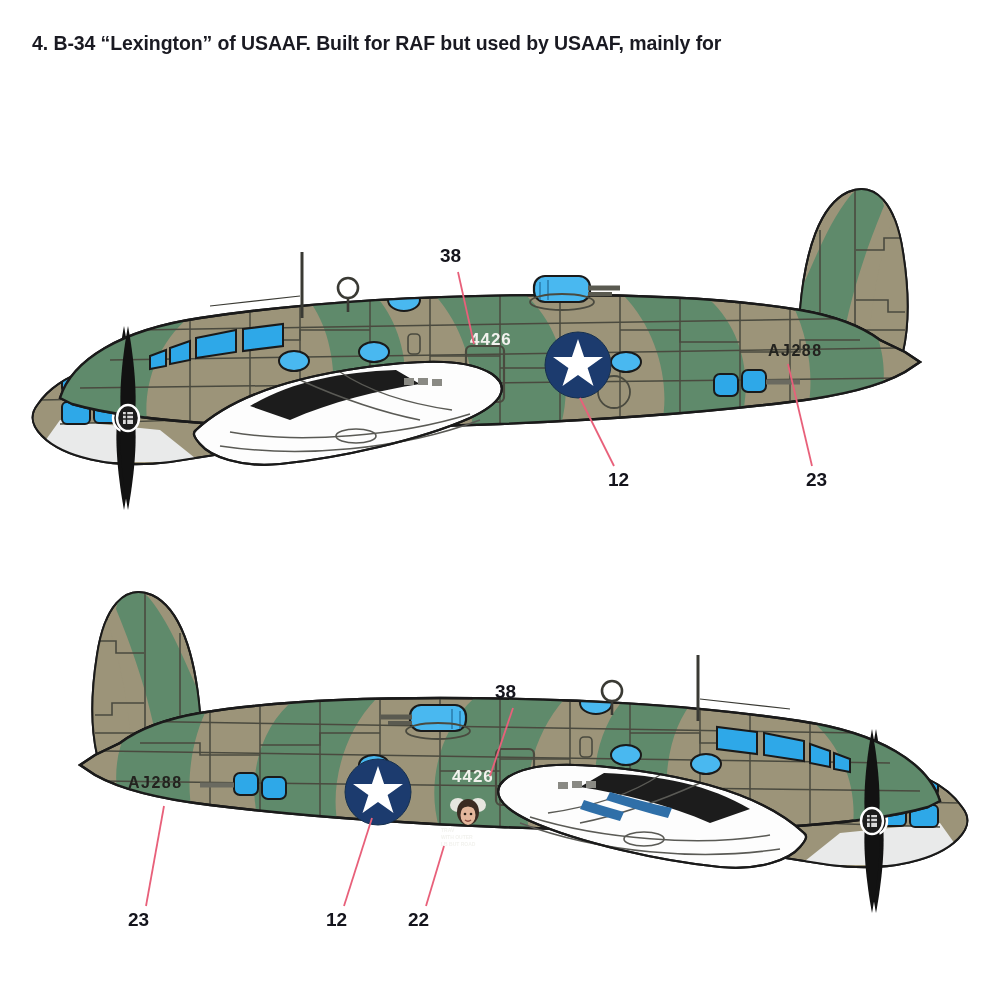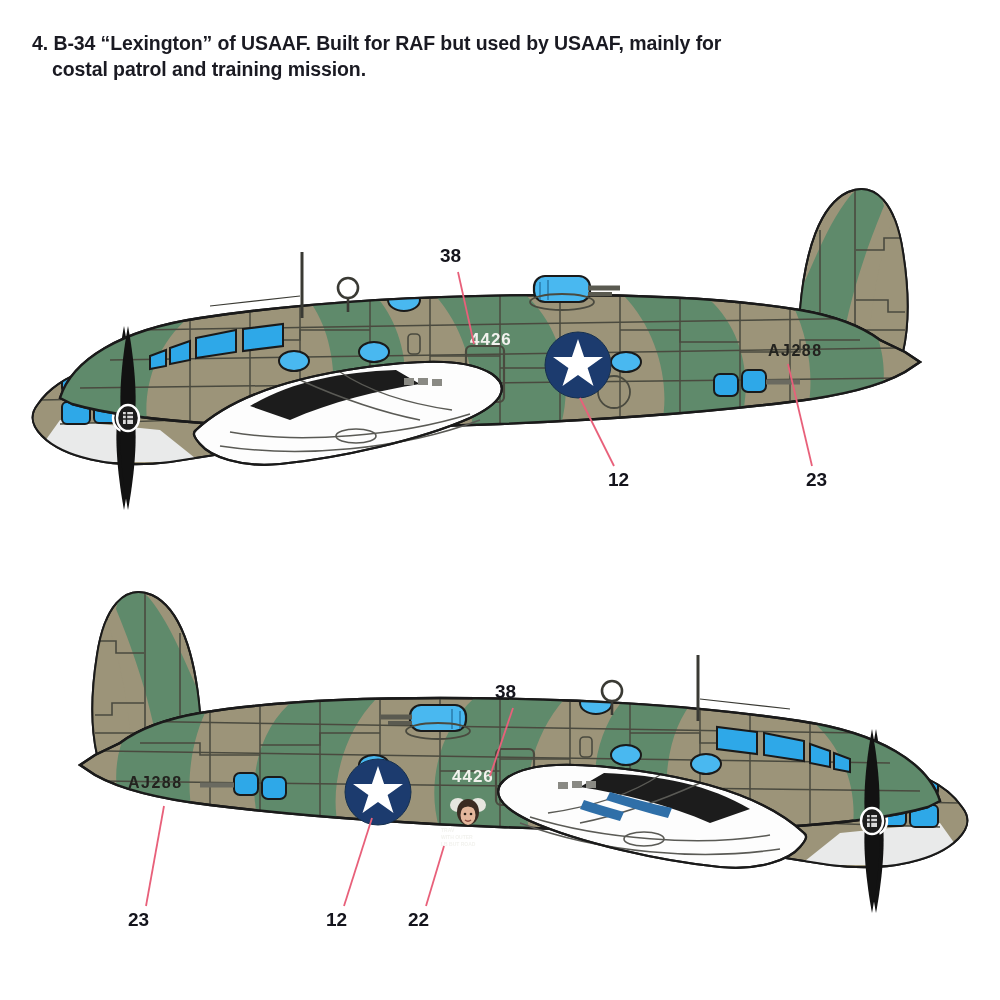--- a/index.html
+++ b/index.html
@@ -68,21 +68,20 @@
   }
 </style>
 </head>
 <body>
 
 <div id="page">
 
   <div class="caption">
     <span class="num">4.</span>
     <span class="body">B-34 “Lexington” of USAAF. Built for RAF but used by USAAF, mainly for</span>
-    <span class="cap-line2">costal patrol and training mission.</span>
   </div>
 
   <svg class="plate" viewBox="0 0 1000 1000">
     <defs>
       <clipPath id="fuseTopClip">
         <path d="M60 398 C72 360 120 330 200 318 C300 303 420 295 560 295
                  C660 295 740 300 800 310 C835 316 860 325 880 340
                  L905 352 L920 362 L905 372 C880 386 840 396 790 402
                  C700 413 600 420 500 424 C400 428 300 428 220 424
                  C150 420 100 412 72 404 Z"></path>

